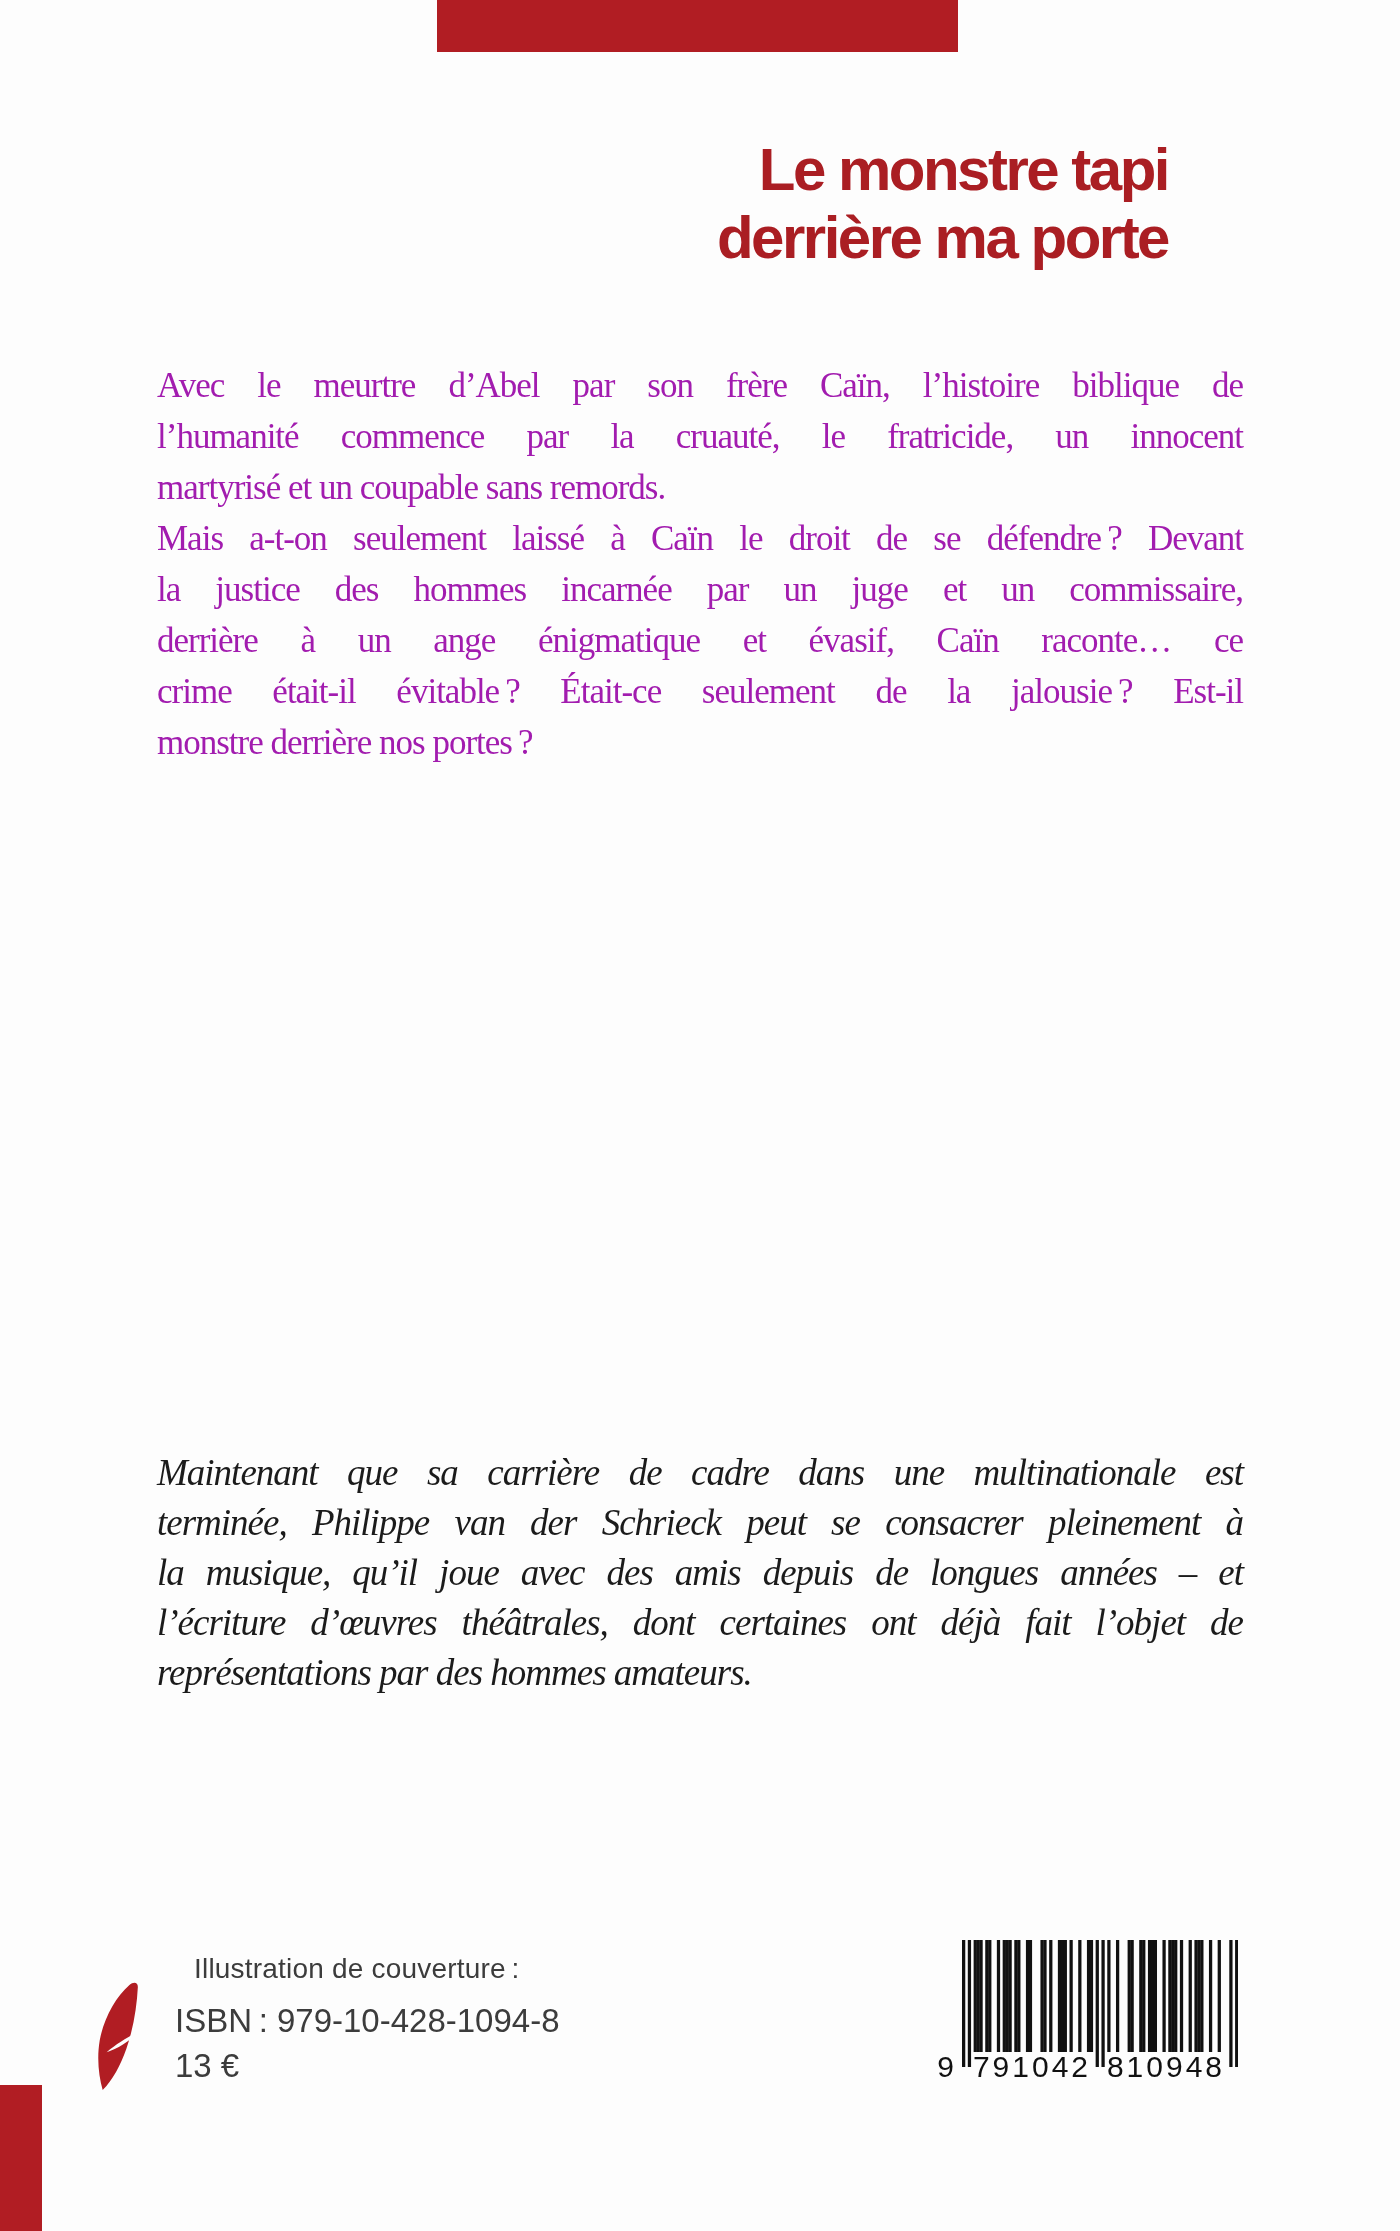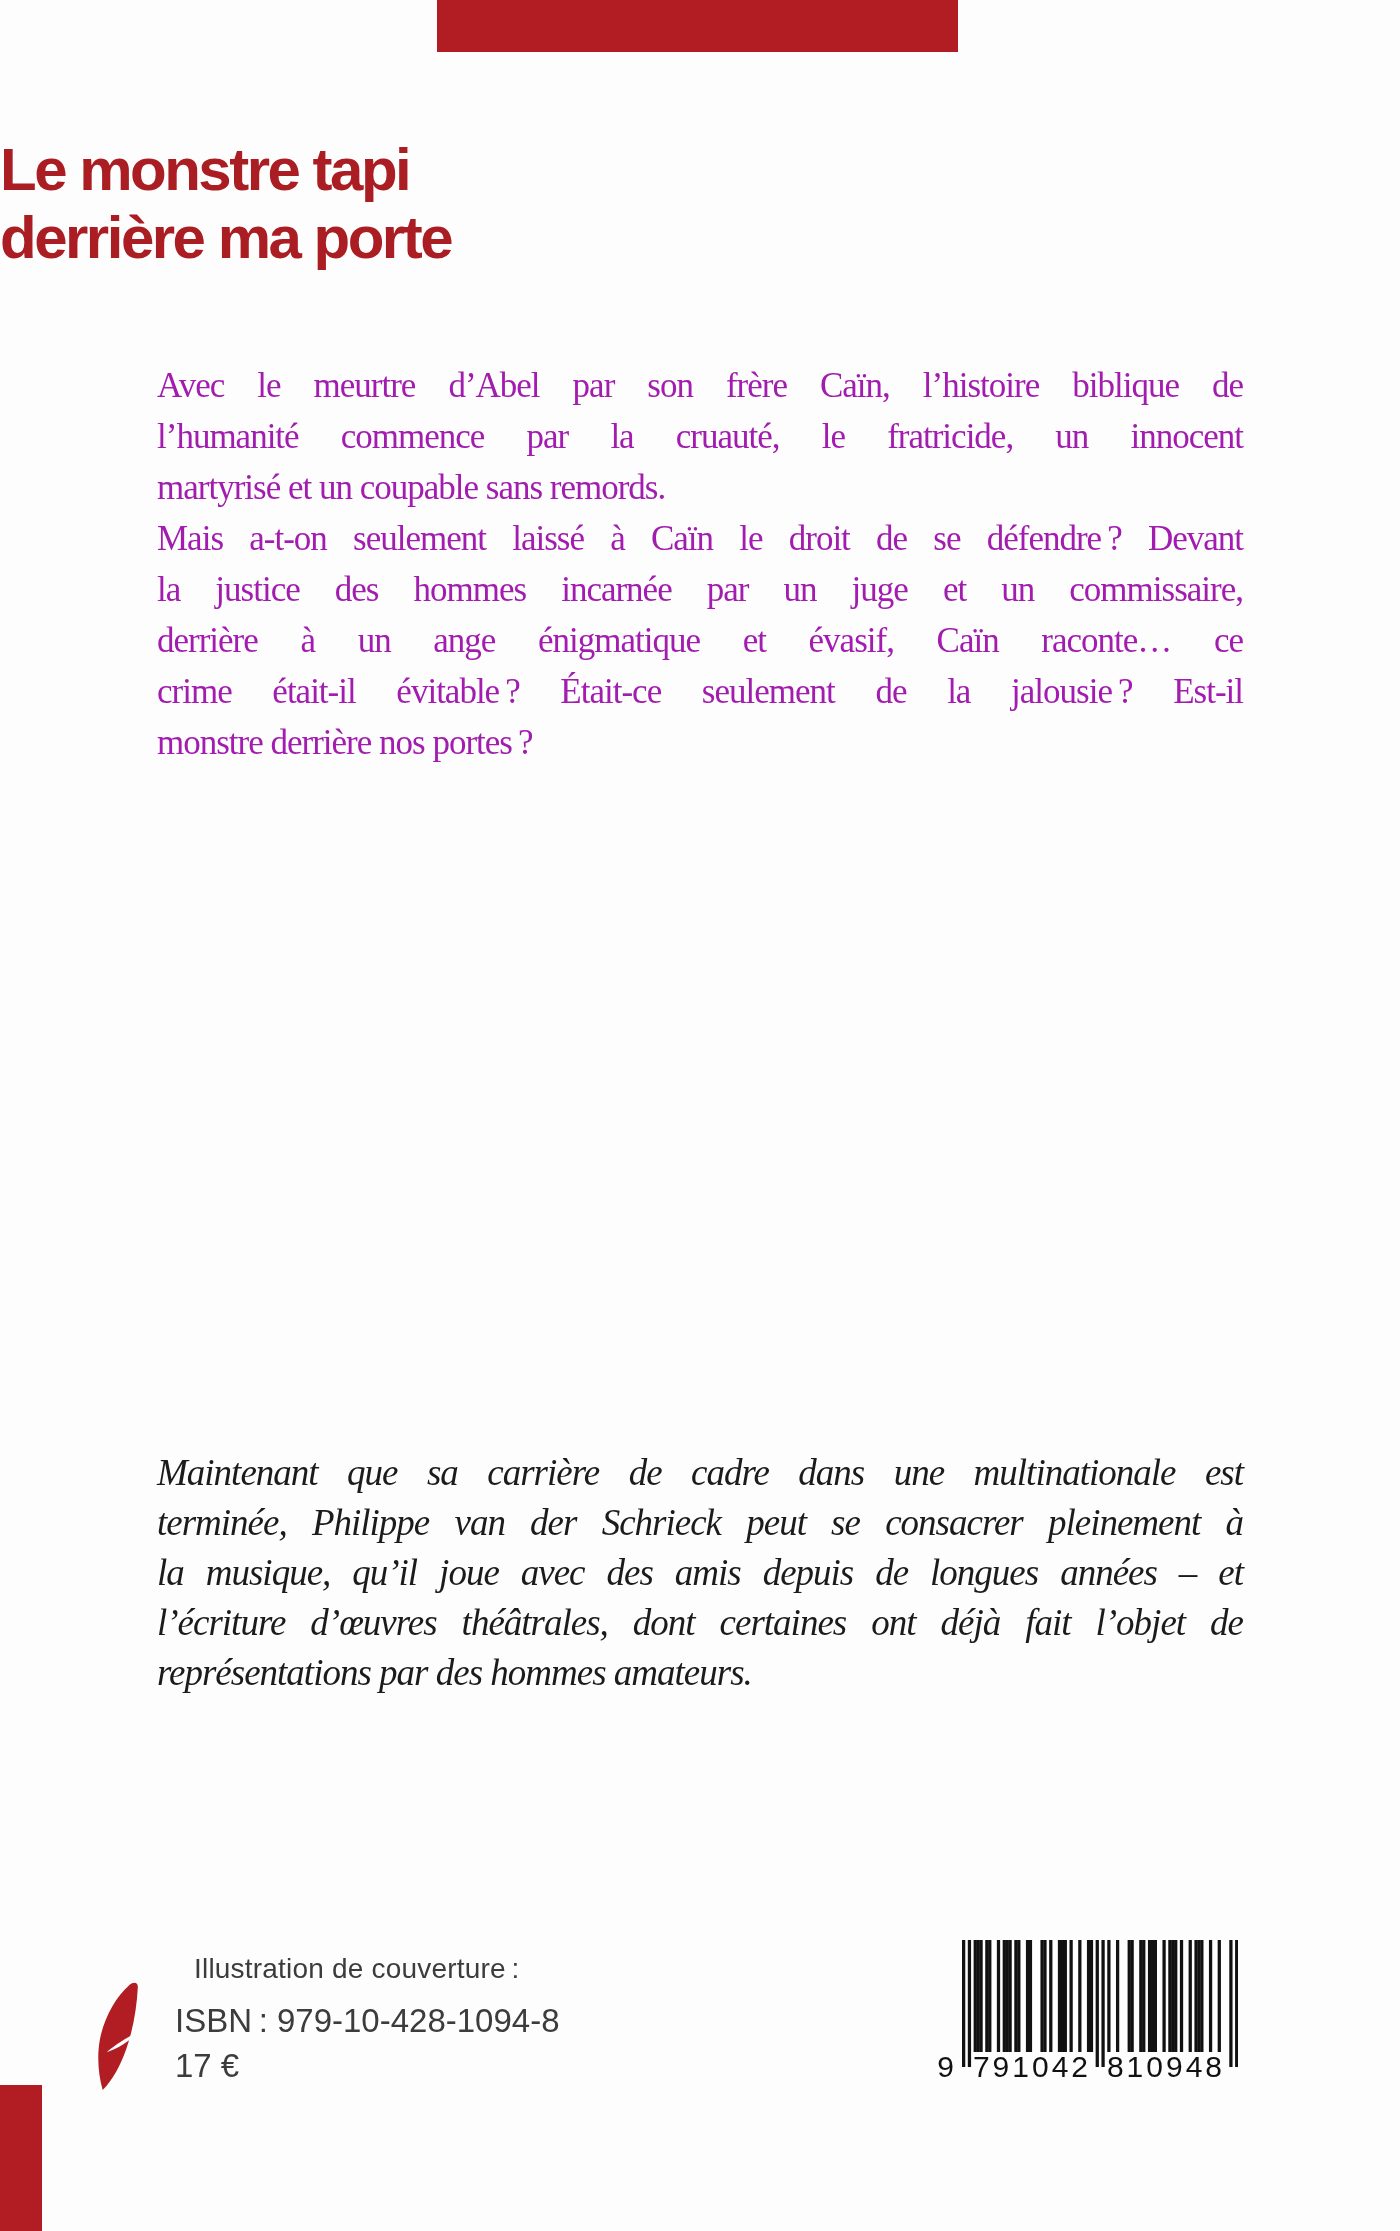--- a/index.html
+++ b/index.html
@@ -13,21 +13,21 @@
   .page{
     position:absolute;left:0;top:0;width:1400px;height:2231px;
     background:#fdfdfd;
   }
   .top-bar{
     position:absolute;left:437px;top:0;width:521px;height:52px;
     background:#b11d23;
   }
   .title-block{
     position:absolute;left:0;top:136px;width:1168px;
-    text-align:left;
+    text-align:right;
     font-family:"Liberation Sans", sans-serif;
     font-weight:bold;
     font-size:60px;line-height:68px;
     letter-spacing:-2.5px;
     color:#aa1e23;
     white-space:nowrap;
   }
   .synopsis{
     position:absolute;left:157px;top:360px;width:1086px;
     font-size:35px;line-height:51px;letter-spacing:-1px;
@@ -105,21 +105,21 @@
   </div>
 
   <svg class="feather" viewBox="0 0 52 112" xmlns="http://www.w3.org/2000/svg">
     <path d="M7,110 C3,96 1,78 4,60 C8,38 20,16 34,4 C38,0.5 42.5,1 42.5,6
              C41.5,26 38,48 31,68 C25,85 17,100 7,110 Z" fill="#b11d23"></path>
     <path d="M11,72 C21,63 31,58 44,50 C35,61 22,68 11,72 Z" fill="#fdfdfd"></path>
   </svg>
 
   <div class="pub-line pub-illustration">Illustration de couverture :</div>
   <div class="pub-line pub-isbn">ISBN : 979-10-428-1094-8</div>
-  <div class="pub-line pub-price">17 €</div>
+  <div class="pub-line pub-price">13 €</div>
 
   <div class="barcode-zone">
     <svg class="barcode-svg" viewBox="0 0 276 128" preserveAspectRatio="none" xmlns="http://www.w3.org/2000/svg">
         <rect x="0.00" y="0" width="3.26" height="127" fill="#111111"></rect>
         <rect x="5.81" y="0" width="3.26" height="127" fill="#111111"></rect>
         <rect x="11.62" y="0" width="3.26" height="112" fill="#111111"></rect>
         <rect x="14.53" y="0" width="3.26" height="112" fill="#111111"></rect>
         <rect x="17.43" y="0" width="3.26" height="112" fill="#111111"></rect>
         <rect x="23.24" y="0" width="3.26" height="112" fill="#111111"></rect>
         <rect x="26.15" y="0" width="3.26" height="112" fill="#111111"></rect>

